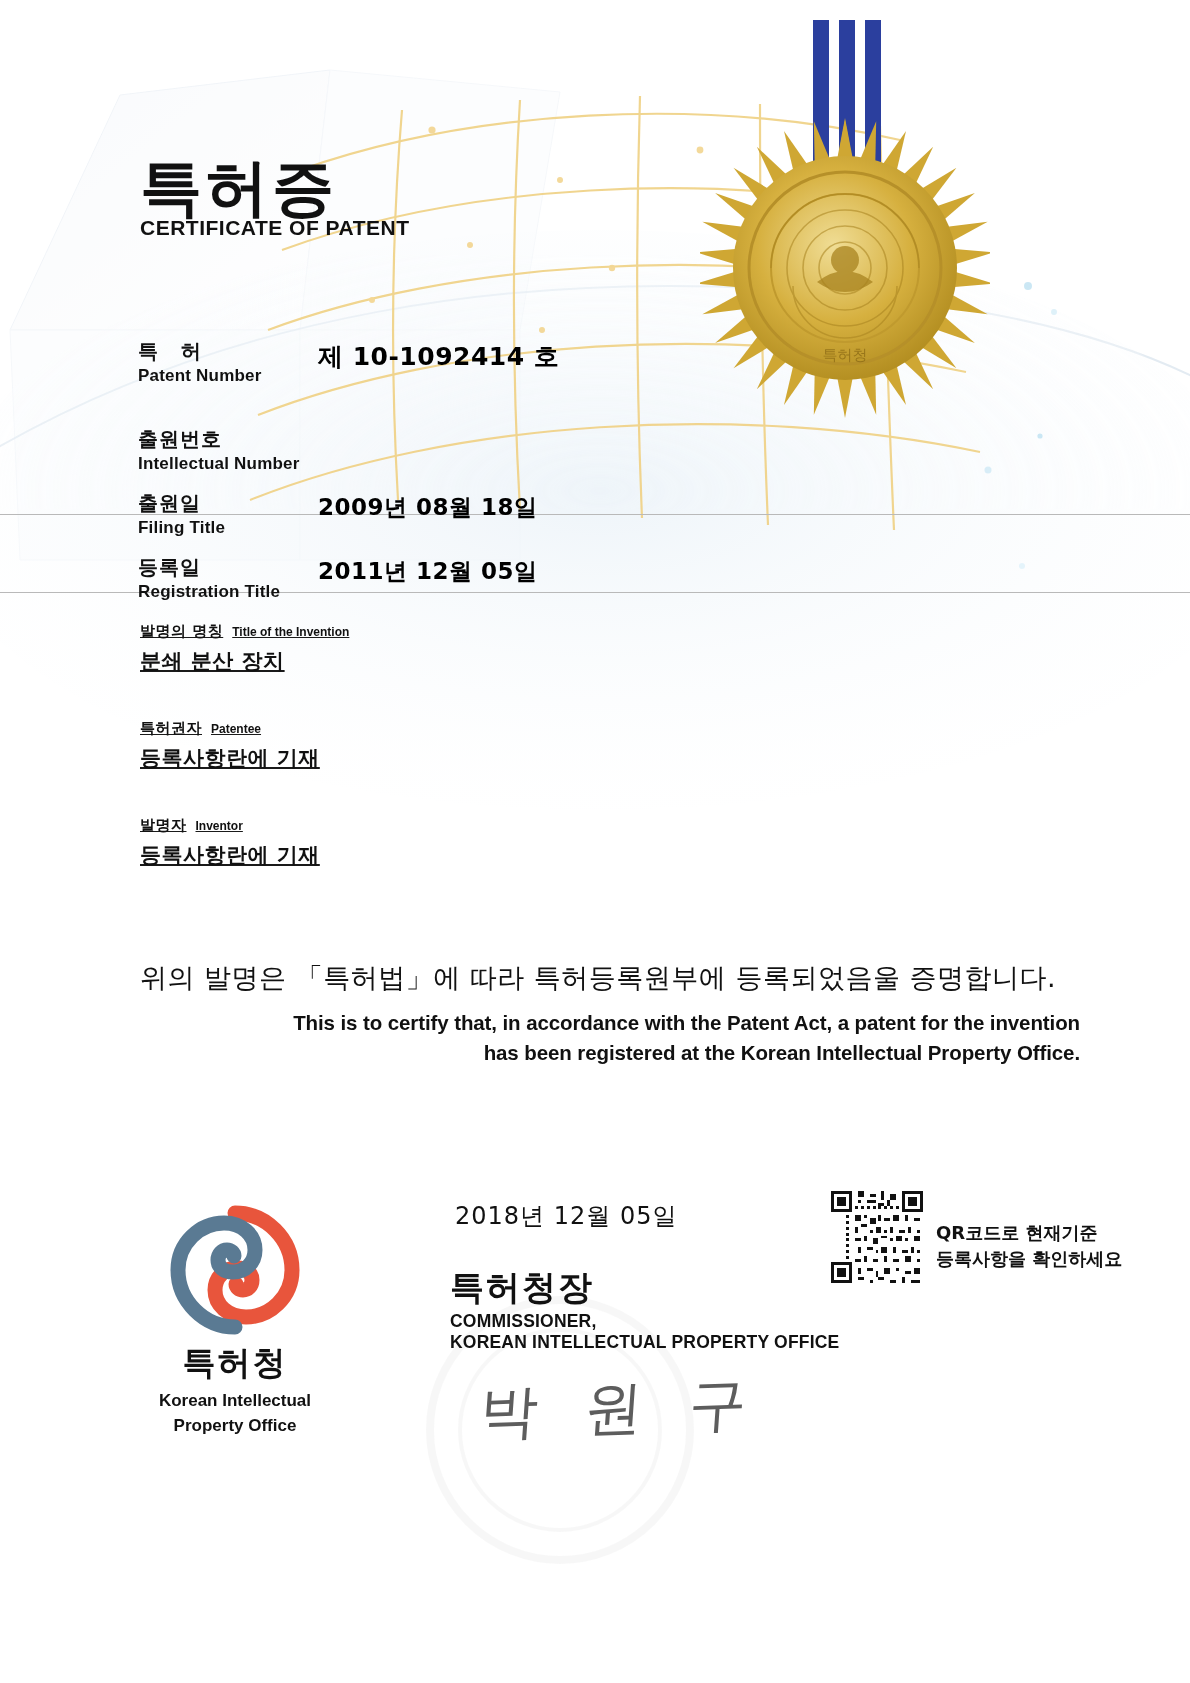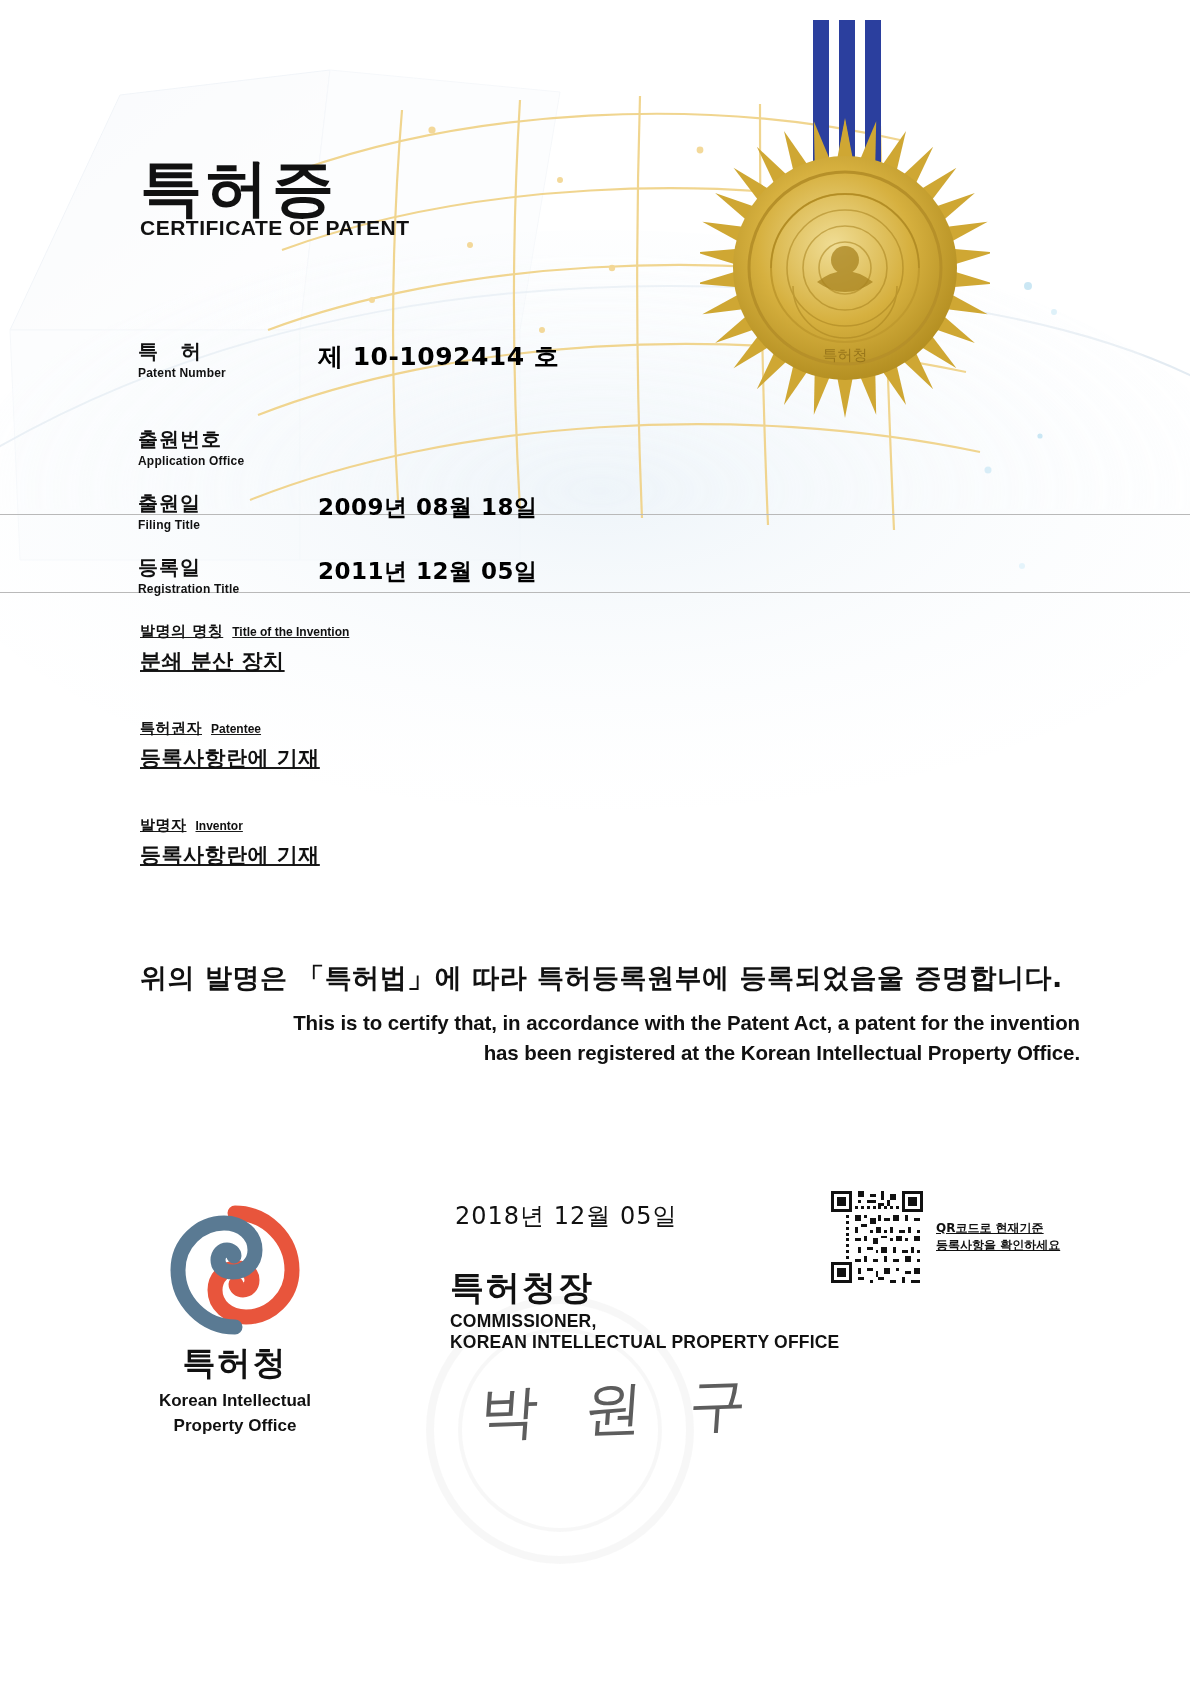--- a/index.html
+++ b/index.html
@@ -73,21 +73,21 @@
   }
   .field-label { width: 180px; display: inline-block; vertical-align: top; }
   .lbl-ko {
     font-size: 20px;
     font-weight: bold;
     letter-spacing: 1px;
     color: #111;
     font-family: "DejaVu Sans", sans-serif;
   }
   .lbl-en {
-    font-size: 12px;
+    font-size: 17px;
     font-weight: bold;
     color: #111;
     margin-top: 1px;
     letter-spacing: 0.2px;
   }
   .field-value {
     position: absolute;
     left: 180px;
     top: 2px;
     font-size: 23px;
@@ -145,21 +145,21 @@
   
   #statement {
     position: absolute;
     left: 140px;
     top: 960px;
     width: 940px;
     z-index: 5;
   }
   #stmt-ko {
     font-size: 27px;
-    font-weight: bold;
+    font-weight: normal;
     color: #111;
     letter-spacing: 0.5px;
     font-family: "DejaVu Sans", sans-serif;
     margin-bottom: 12px;
   }
   .stmt-en {
     font-size: 20.5px;
     font-weight: bold;
     color: #111;
     line-height: 1.45;
@@ -229,27 +229,26 @@
   #qr-block { position: absolute; left: 828px; top: 8px; width: 280px; }
   #qr-code {
     position: absolute;
     left: 0; top: 0;
     width: 98px; height: 98px;
   }
   #qr-text {
     position: absolute;
     left: 108px;
     top: 32px;
-    font-size: 12px;
+    font-size: 18px;
     font-weight: bold;
     color: #111;
     line-height: 1.45;
     font-family: "DejaVu Sans", sans-serif;
     white-space: nowrap;
-    text-decoration: underline;
   }
 </style>
 </head>
 <body>
 
 <svg id="bg-art" width="1190" height="1683" viewBox="0 0 1190 1683">
   <defs>
     <linearGradient id="fanGrad" x1="0" y1="0" x2="1" y2="1">
       <stop offset="0%" stop-color="#f4f7fb"></stop>
       <stop offset="100%" stop-color="#ffffff"></stop>
@@ -447,21 +446,21 @@
     <span class="field-label">
       <span class="lbl-ko">특 허</span>
       <span class="lbl-en" style="display:block">Patent Number</span>
     </span>
     <span class="field-value">제 10-1092414 호</span>
   </div>
 
   <div class="field-row" id="row-application" style="margin-top:38px">
     <span class="field-label">
       <span class="lbl-ko">출원번호</span>
-      <span class="lbl-en" style="display:block">Application Office</span>
+      <span class="lbl-en" style="display:block">Intellectual Number</span>
     </span>
   </div>
 
   <div class="field-row" id="row-filing">
     <span class="field-label">
       <span class="lbl-ko">출원일</span>
       <span class="lbl-en" style="display:block">Filing Title</span>
     </span>
     <span class="field-value">2009년  08월  18일</span>
   </div>

